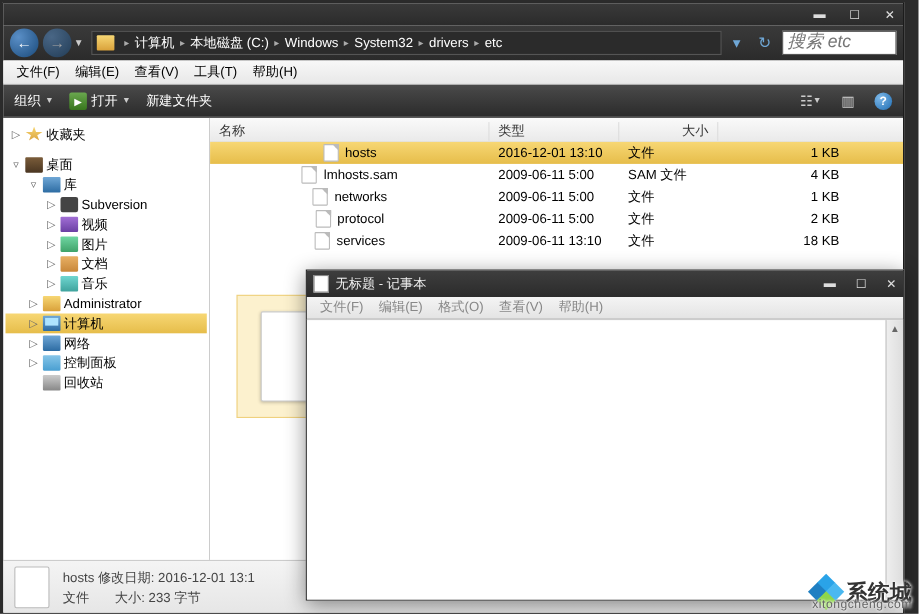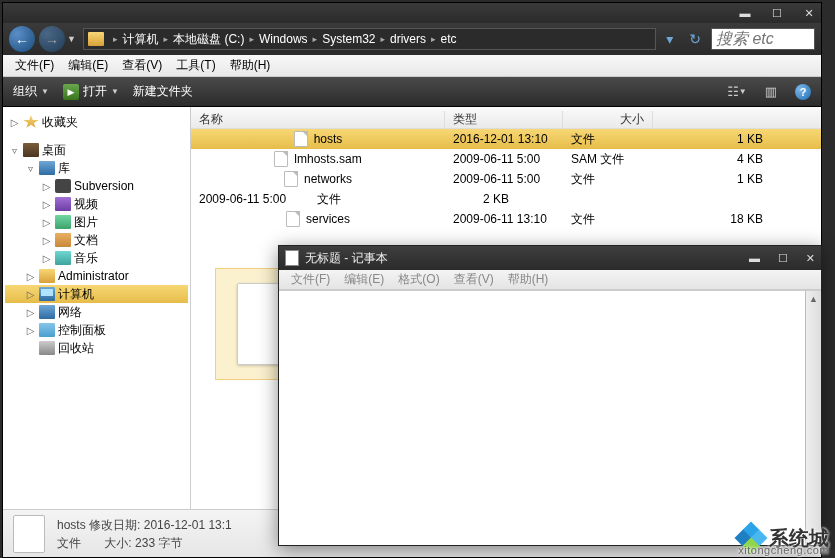--- a/index.html
+++ b/index.html
@@ -261,20 +261,24 @@
           <div class="row">
             <div class="cell col-name" style="display:flex;align-items:center">
               <span class="file-icon"></span>
               <span>networks</span>
             </div>
             <div class="cell col-date">2009-06-11 5:00</div>
             <div class="cell col-type">文件</div>
             <div class="cell col-size" style="text-align:right">1 KB</div>
           </div>
           <div class="row">
+            <div class="cell col-name" style="display:flex;align-items:center">
+              <span class="file-icon"></span>
+              <span>protocol</span>
+            </div>
             <div class="cell col-date">2009-06-11 5:00</div>
             <div class="cell col-type">文件</div>
             <div class="cell col-size" style="text-align:right">2 KB</div>
           </div>
           <div class="row">
             <div class="cell col-name" style="display:flex;align-items:center">
               <span class="file-icon"></span>
               <span>services</span>
             </div>
             <div class="cell col-date">2009-06-11 13:10</div>

